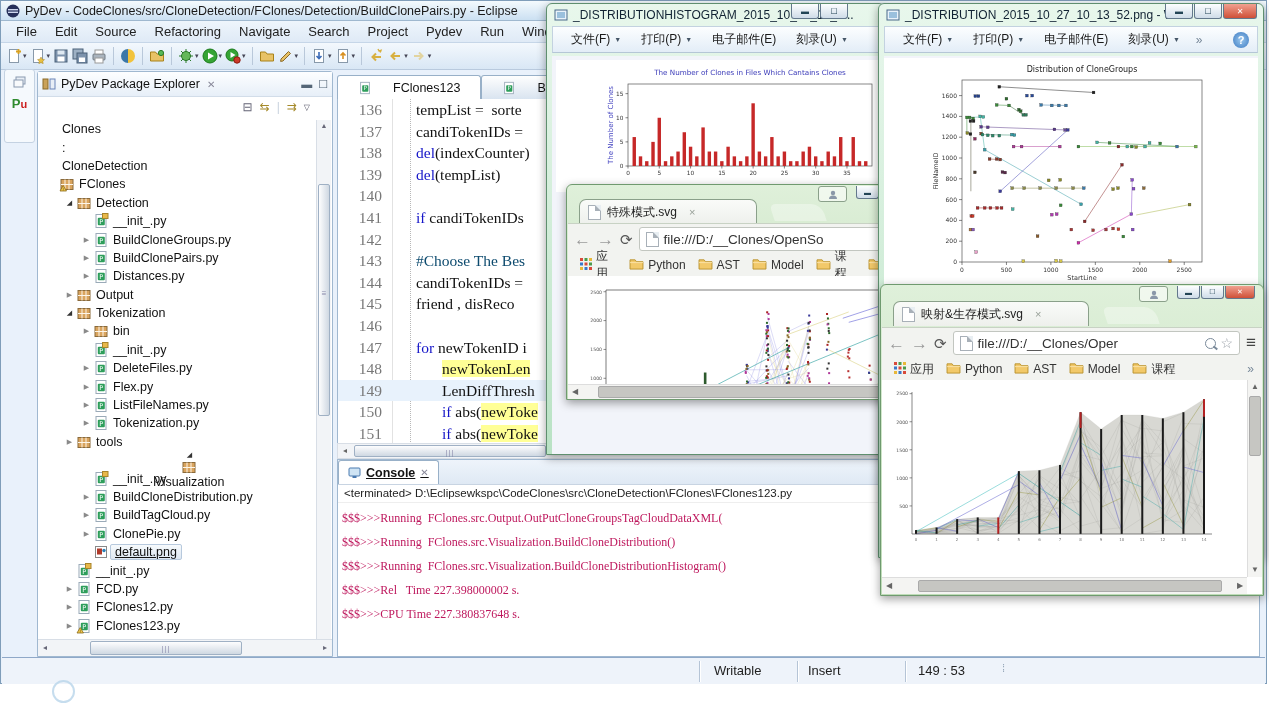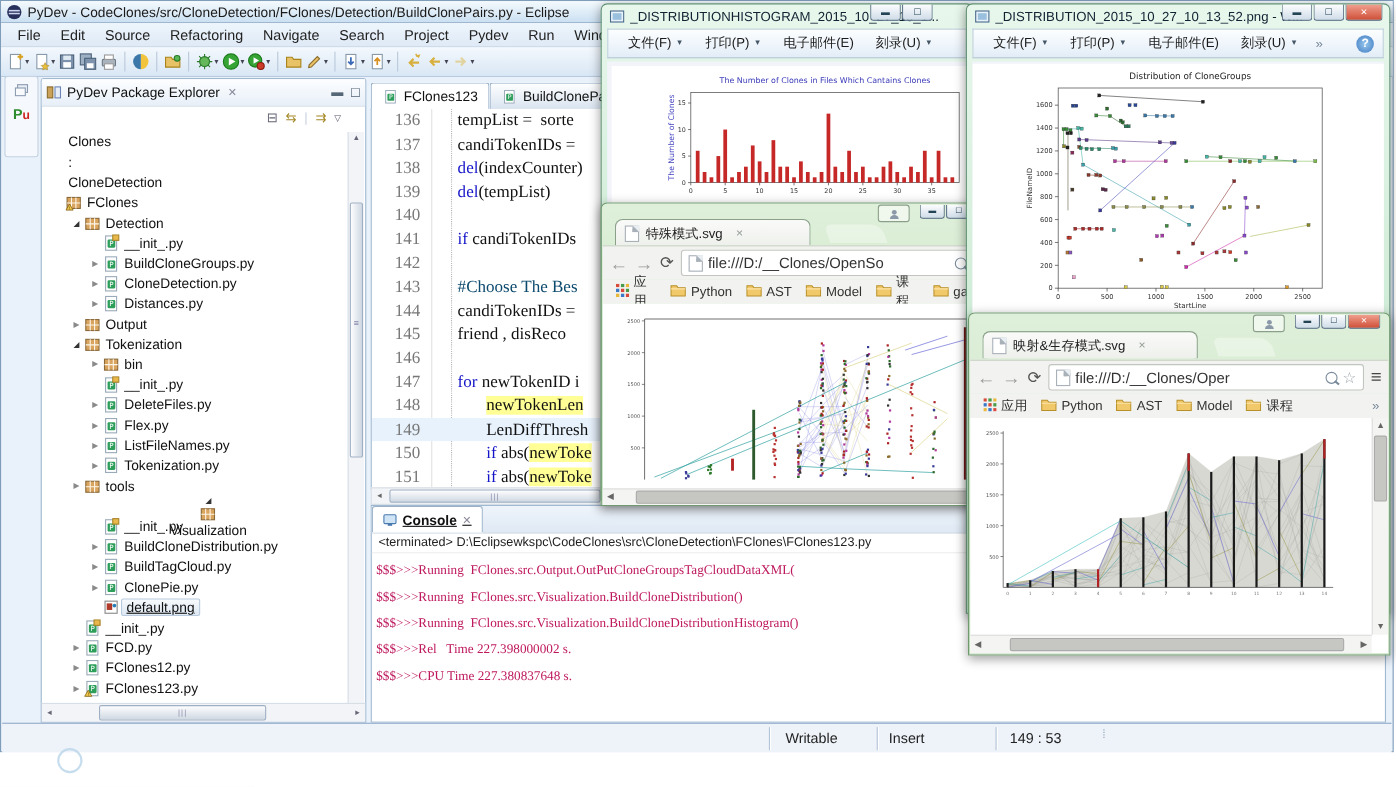--- a/index.html
+++ b/index.html
@@ -47,21 +47,21 @@
   .vthumb:after{content:"≡";position:absolute;left:0;right:0;top:45%;text-align:center;font-size:8px;color:#88a;}
   .hsb{position:absolute;left:0;right:0;bottom:0;height:16px;background:#f2f4f7;border-top:1px solid #d8dee6;}
   .hsb .arr{position:absolute;top:0;bottom:0;width:14px;text-align:center;font-size:8px;color:#667;line-height:15px;}
   .hthumb{position:absolute;top:1px;bottom:1px;background:linear-gradient(#fdfdfe,#cfd8e2);
     border:1px solid #9fb0c4;border-radius:2px;}
   .hthumb:after{content:"|||";font-size:7px;color:#88a;display:block;text-align:center;line-height:13px;letter-spacing:1px;}
   
   #editor{position:absolute;left:336px;top:74px;right:6px;height:384px;}
   .etabs{height:24px;display:flex;align-items:flex-end;background:linear-gradient(#eef4fb,#dfe9f4);
     border-bottom:1px solid #a0b8d0;}
-  .etab{height:23px;display:flex;align-items:center;gap:5px;padding:0 10px;font-size:12.5px;
+  .etab{height:23px;display:flex;align-items:center;gap:21px;padding:0 20px;font-size:12.5px;
     border:1px solid #98b0c8;border-bottom:none;border-radius:3px 3px 0 0;background:linear-gradient(#fefefe,#d9e4f0);}
   .etab.active{background:#fff;font-weight:normal;}
   .ecode{position:absolute;left:0;top:24px;right:0;bottom:14px;background:#fff;border:1px solid #a0b8d0;
     border-top:none;overflow:hidden;font-family:"Liberation Serif",serif;font-size:15.5px;}
   .gutter{position:absolute;left:0;top:0;bottom:0;width:54px;background:#fff;border-right:1px solid #e2e2e2;}
   .iguide{position:absolute;left:72px;top:0;bottom:0;border-left:1px dotted #b8b8b8;}
   .cline{position:absolute;left:0;right:0;height:21.6px;line-height:21.6px;white-space:pre;}
   .cline.cur{background:#e8f2fc;}
   .lno{position:absolute;left:0;width:44px;text-align:right;color:#787878;}
   .ctext{position:absolute;left:78px;}
@@ -383,21 +383,21 @@
           </div>
           <div class="trow" style="padding-left: 40px;">
             <span class="tarrow">▶</span>
             <span class="ticon">
               <svg width="16" height="16" viewBox="0 0 16 16">
                 <rect x="3" y="1.5" width="10" height="13" fill="#fff" stroke="#9aaab8"></rect>
                 <rect x="4.8" y="4.8" width="7" height="7.4" rx="1" fill="#2e9e5b"></rect>
                 <text x="8.3" y="10.6" font-size="6.5" fill="#fff" text-anchor="middle" font-family="Liberation Sans,sans-serif">P</text>
               </svg>
             </span>
-            <span class="tlabel">CloneDetection.py</span>
+            <span class="tlabel">BuildClonePairs.py</span>
           </div>
           <div class="trow" style="padding-left: 40px;">
             <span class="tarrow">▶</span>
             <span class="ticon">
               <svg width="16" height="16" viewBox="0 0 16 16">
                 <rect x="3" y="1.5" width="10" height="13" fill="#fff" stroke="#9aaab8"></rect>
                 <rect x="4.8" y="4.8" width="7" height="7.4" rx="1" fill="#2e9e5b"></rect>
                 <text x="8.3" y="10.6" font-size="6.5" fill="#fff" text-anchor="middle" font-family="Liberation Sans,sans-serif">P</text>
               </svg>
             </span>
@@ -803,21 +803,21 @@
           <rect x="276.76153846153846" y="96.3529411764706" width="3.4" height="9.647058823529411" fill="#c62828"></rect>
           <rect x="283.01794871794874" y="77.05882352941177" width="3.4" height="28.941176470588236" fill="#c62828"></rect>
           <rect x="289.274358974359" y="101.17647058823529" width="3.4" height="4.823529411764706" fill="#c62828"></rect>
           <rect x="295.5307692307693" y="77.05882352941177" width="3.4" height="28.941176470588236" fill="#c62828"></rect>
           <rect x="301.78717948717946" y="101.17647058823529" width="3.4" height="4.823529411764706" fill="#c62828"></rect>
           <rect x="308.04358974358973" y="101.17647058823529" width="3.4" height="4.823529411764706" fill="#c62828"></rect>
         </svg>
     </div>
   </div>
 
-  <div class="win cr" style="left:546px;top:184px;width:348px;height:276px;z-index:20;">
+  <div class="win cr" style="left:566px;top:184px;width:348px;height:216px;z-index:20;">
     <div class="cr-btns" style="right:10px;">
       <div class="cr-person">
           <svg width="10" height="9">
             <circle cx="5" cy="3" r="2.2" fill="#8a98a8"></circle>
             <path d="M1 9 a4 3.5 0 0 1 8 0 z" fill="#8a98a8"></path>
           </svg>
         </div>
       <div class="cr-btn">▬</div>
       <div class="cr-btn">☐</div>
     </div>

